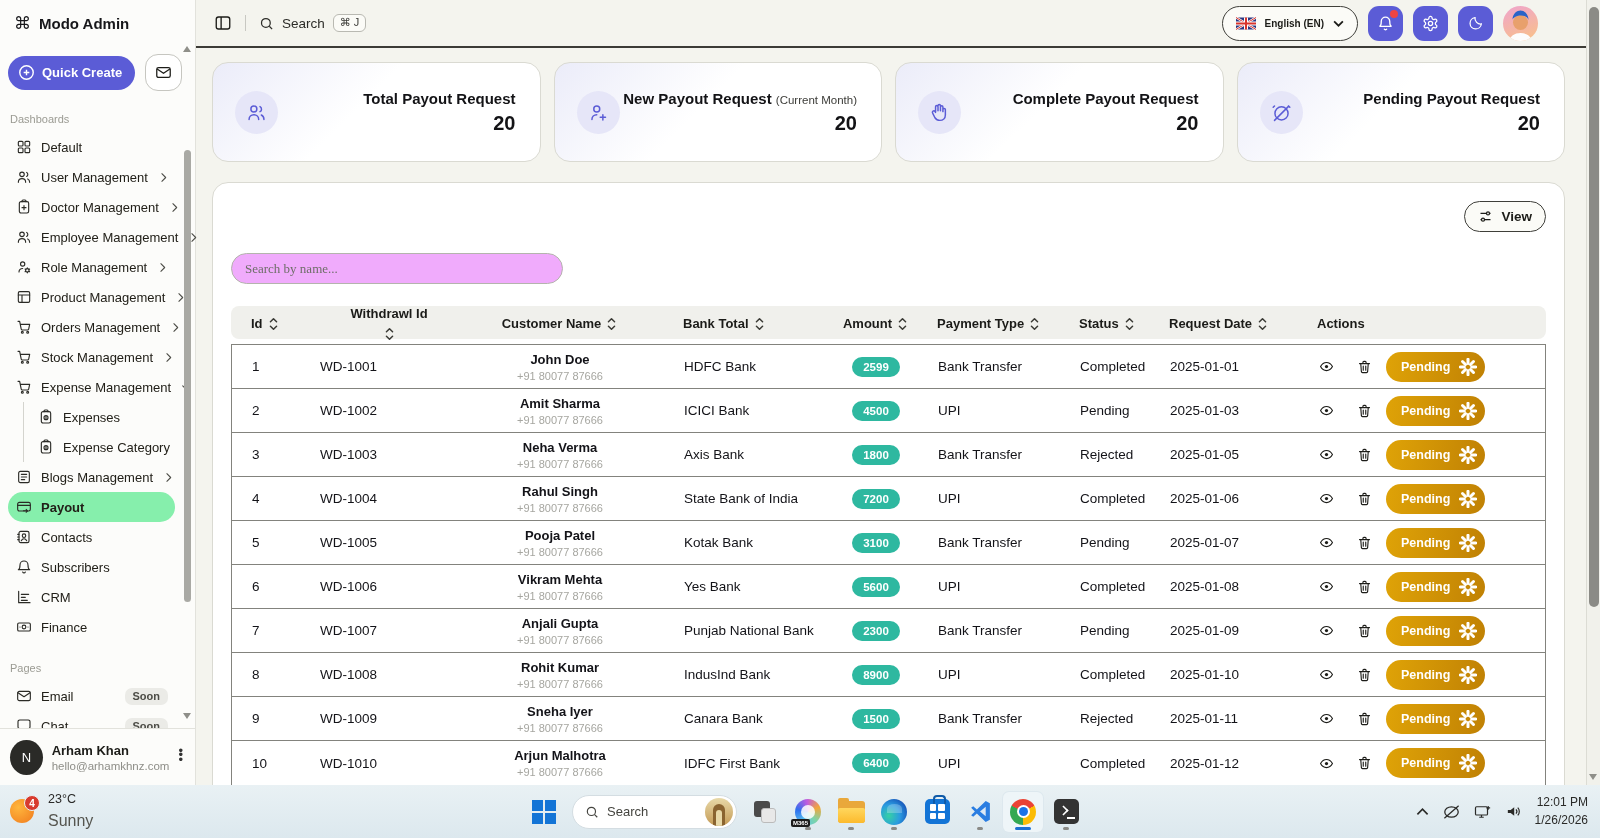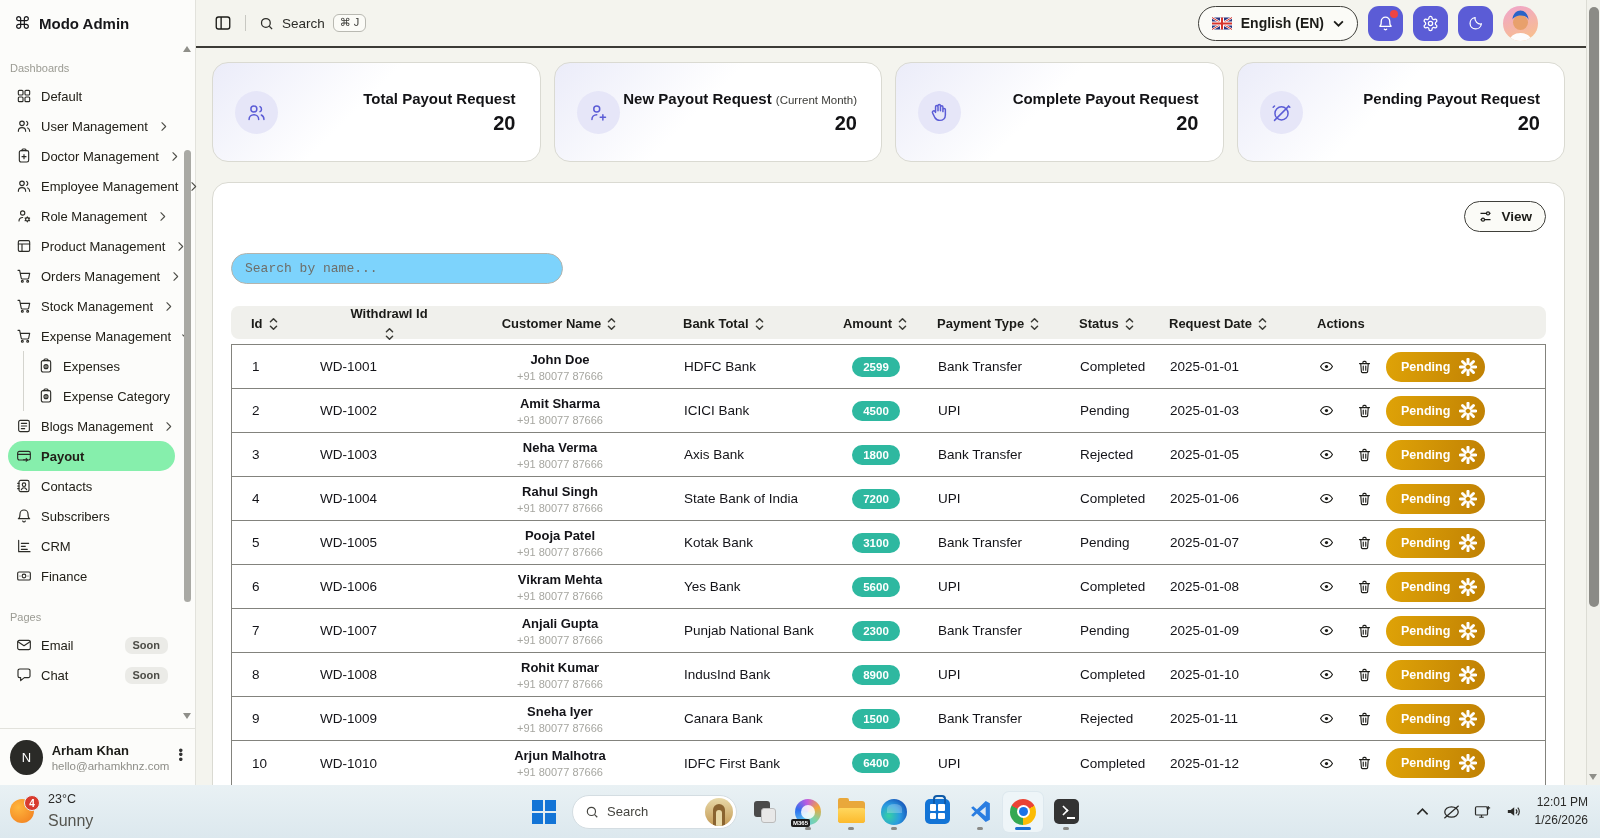--- a/index.html
+++ b/index.html
@@ -36,40 +36,40 @@
 .sb-scrollbar .tri-down { position:absolute; bottom:0; }
 
 
 .main { position:absolute; left:196px; right:0; top:0; bottom:53px; overflow:hidden; }
 .topbar { height:48px; border-bottom:2px solid #3c3b36; display:flex; align-items:center; padding:0 62px 0 18px; }
 .tb-left { display:flex; align-items:center; gap:13px; }
 .tb-divider { width:1px; height:16px; background:#c8c8c2; }
 .tb-search { display:flex; align-items:center; gap:8px; font-size:13.5px; color:#2c2c28; }
 .kbd { border:1px solid #b9b9b2; border-radius:6px; padding:1px 6px 2px; font-size:11px; color:#3c3c38; background:#fbfbf7; }
 .tb-right { margin-left:auto; display:flex; align-items:center; gap:10px; }
-.lang-pill { height:35px; border:1px solid #3f3f3a; border-radius:18px; background:#fbfbf7; display:flex; align-items:center; gap:9px; padding:0 13px; font-size:14px; font-weight:bold; color:#1c1c18; }
+.lang-pill { height:35px; border:1px solid #3f3f3a; border-radius:18px; background:#fbfbf7; display:flex; align-items:center; gap:9px; padding:0 13px; font-size:10px; font-weight:bold; color:#1c1c18; }
 .icon-btn { width:35px; height:35px; border-radius:11px; background:#5b5cd6; display:grid; place-items:center; position:relative; }
 .badge-dot { position:absolute; top:4px; right:5px; width:8px; height:8px; border-radius:50%; background:#ef4444; }
 .avatar-btn { width:35px; height:35px; border-radius:50%; background:linear-gradient(160deg,#f0a7c6 10%,#f8bf8d 90%); position:relative; overflow:hidden; }
 
 .content { padding:14px 35px 0 16px; }
 .stats { display:flex; gap:13px; }
 .stat-card { flex:1; height:100px; background:linear-gradient(135deg,#ebecf9 0%,#ffffff 45%); border:1px solid #dadad2; border-radius:16px; display:flex; align-items:center; padding:0 24px 0 22px; }
 .stat-icon { width:43px; height:43px; border-radius:50%; background:#e6e6f8; display:grid; place-items:center; }
 .stat-text { margin-left:auto; text-align:right; }
 .stat-title { font-size:15px; font-weight:bold; color:#131316; }
 .stat-title .suffix { font-size:11.5px; font-weight:normal; color:#3c3c38; }
 .stat-value { font-size:20px; font-weight:bold; color:#131316; margin-top:5px; }
 
 .table-card { margin-top:20px; background:#fff; border:1px solid #dadad2; border-radius:16px; padding:18px 18px; height:660px; }
 .tc-top { display:flex; align-items:flex-start; }
 .tc-title { display:flex; align-items:center; gap:9px; font-size:15px; font-weight:bold; color:#131316; }
 .tc-sub { font-size:13px; color:#4c4c46; margin-top:8px; }
 .view-btn { margin-left:auto; height:31px; border:1px solid #3f3f3a; border-radius:16px; background:#fbfbf7; display:flex; align-items:center; gap:8px; padding:0 13px; font-size:13.5px; font-weight:bold; color:#1c1c18; }
-.search-input { margin-top:21px; width:332px; height:31px; border:1px solid #b4b4ad; border-radius:16px; padding:0 13px; font-size:13px; color:#555; background:#7dd3fc; font-family:Liberation Mono, monospace; outline:none; display:block; }
+.search-input { margin-top:21px; width:332px; height:31px; border:1px solid #b4b4ad; border-radius:16px; padding:0 13px; font-size:13px; color:#555; background:#f0abfc; font-family:Liberation Serif, serif; outline:none; display:block; }
 .search-input::placeholder { color:#6e6e68; }
 
 .ptable { margin-top:22px; --cols:68px 160px 200px 170px 92px 142px 94px 148px 1fr; }
 .thead { display:grid; grid-template-columns:var(--cols); background:#f0f0ec; border-radius:8px; height:33px; align-items:center; font-size:13px; font-weight:bold; color:#1b1b18; }
 .th { display:flex; align-items:center; gap:6px; }
 .tbody { margin-top:5px; border:1.5px solid #83837d; }
 .trow { display:grid; grid-template-columns:var(--cols); height:44px; align-items:center; font-size:13.5px; color:#131318; background:#fff; border-bottom:1.5px solid #83837d; }
 .trow:last-child { border-bottom:none; }
 .c-id { padding-left:20px; }
 .c-wid { padding-left:20px;flex-direction:column; }
@@ -139,20 +139,39 @@
 
 .ico { display:inline-flex; }
 </style>
 </head>
 <body>
 
 <aside class="sidebar">
   <div class="sb-header">
     <span class="cmd ico">⌘</span>
     <span>Modo Admin</span>
+  </div>
+  <div class="sb-actions">
+    <button class="qc-btn">
+      <span class="ico">
+          <svg width="17" height="17" viewBox="0 0 24 24" fill="none" stroke="#fff" stroke-width="2">
+            <circle cx="12" cy="12" r="9.5"></circle>
+            <path d="M12 8v8M8 12h8"></path>
+          </svg>
+        </span>
+      <span>Quick Create</span>
+    </button>
+    <button class="mail-btn">
+      <span class="ico">
+          <svg width="17" height="17" viewBox="0 0 24 24" fill="none" stroke="#1c1c18" stroke-width="1.8">
+            <rect x="2.5" y="5" width="19" height="14" rx="2.5"></rect>
+            <path d="M3 7l9 6 9-6"></path>
+          </svg>
+        </span>
+    </button>
   </div>
   <nav class="sb-menu" id="sb-menu">
       <div class="sb-label">Dashboards</div>
       <div class="sb-item">
          <span class="ico" style="color:#2b2b26">
           <svg width="16" height="16" viewBox="0 0 24 24" fill="none" stroke="currentColor" stroke-width="1.7" stroke-linecap="round" stroke-linejoin="round">
             <rect x="3.5" y="3.5" width="7" height="7" rx="1.5"></rect>
             <rect x="13.5" y="3.5" width="7" height="7" rx="1.5"></rect>
             <rect x="3.5" y="13.5" width="7" height="7" rx="1.5"></rect>
             <rect x="13.5" y="13.5" width="7" height="7" rx="1.5"></rect>

